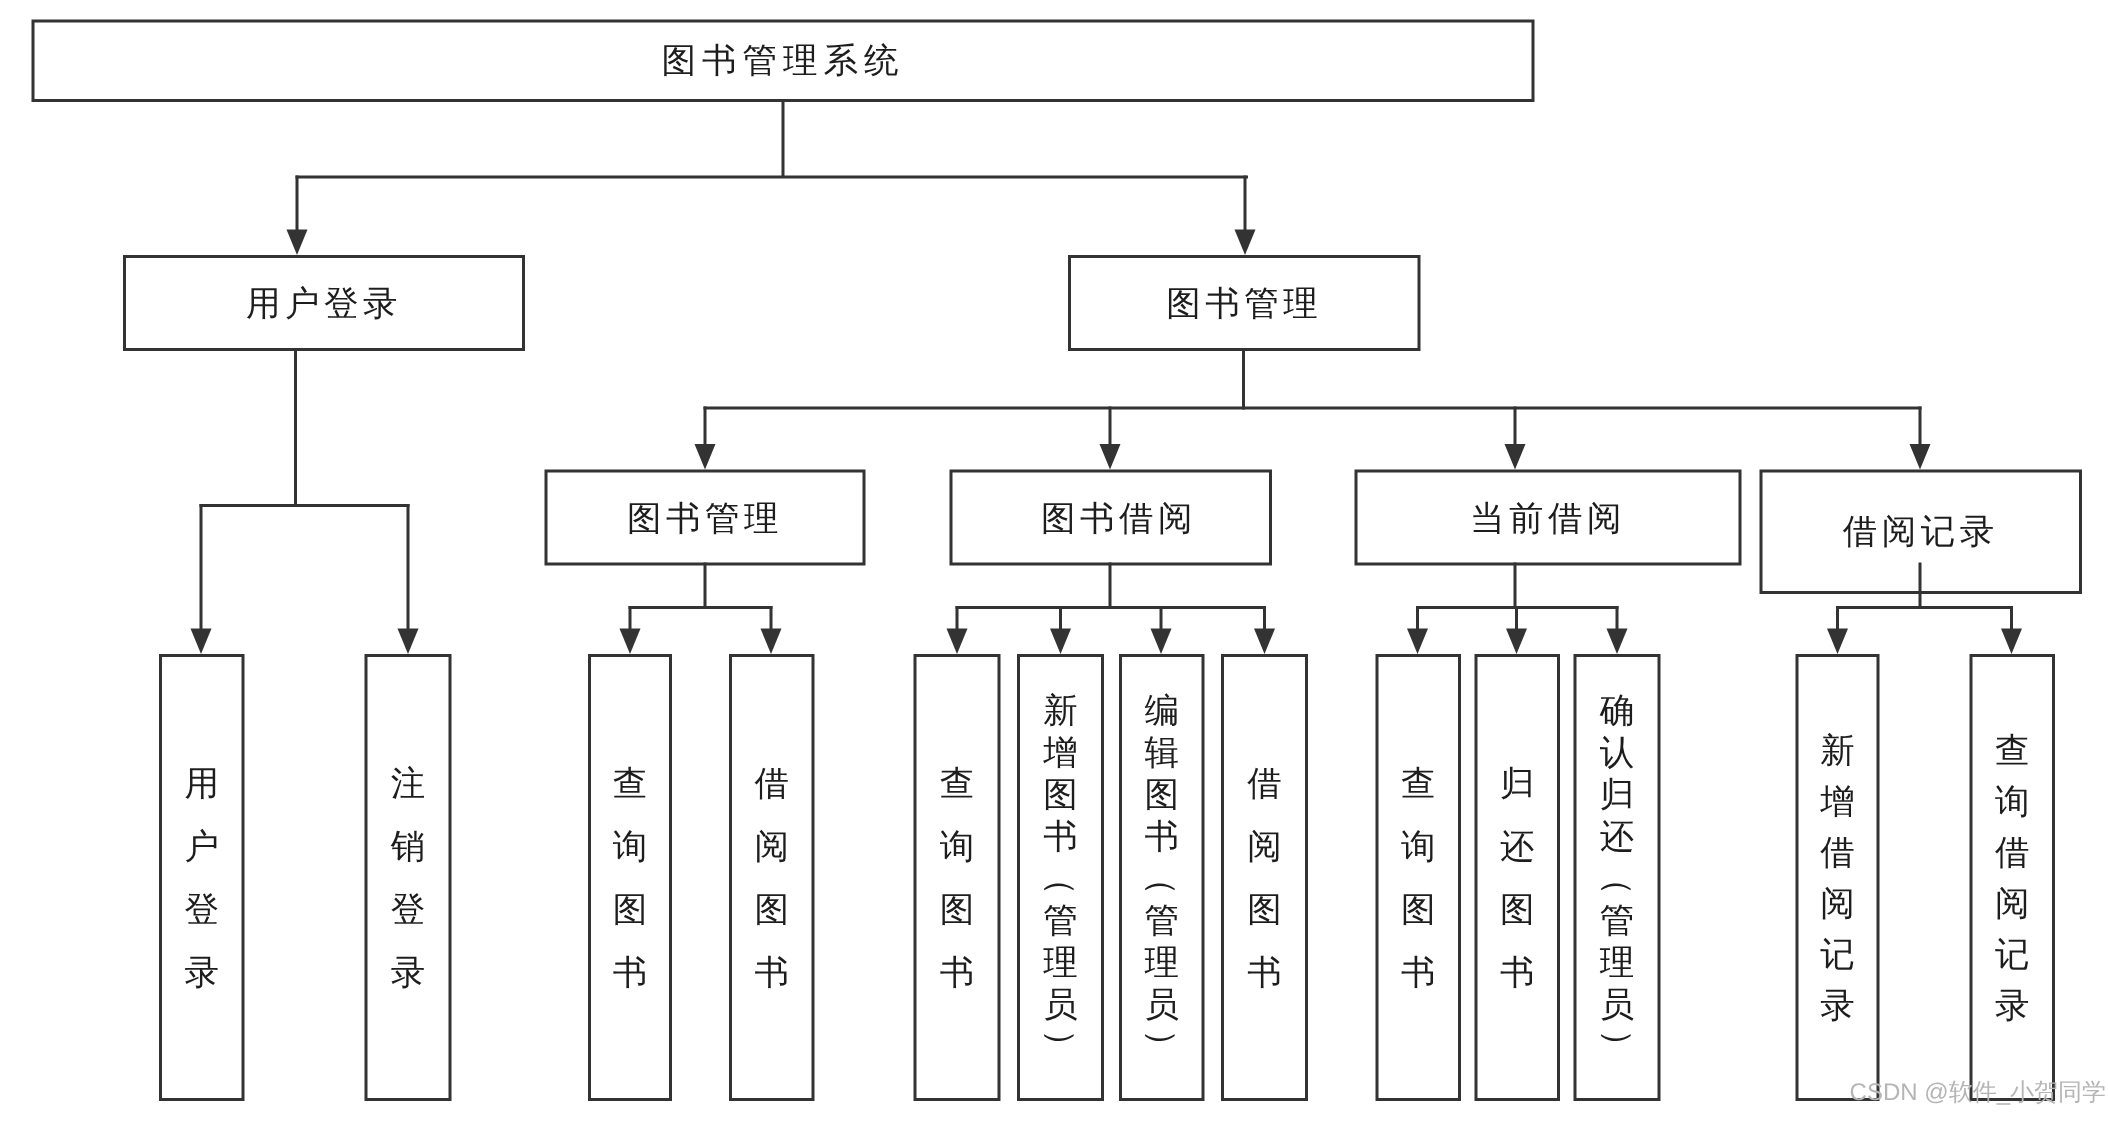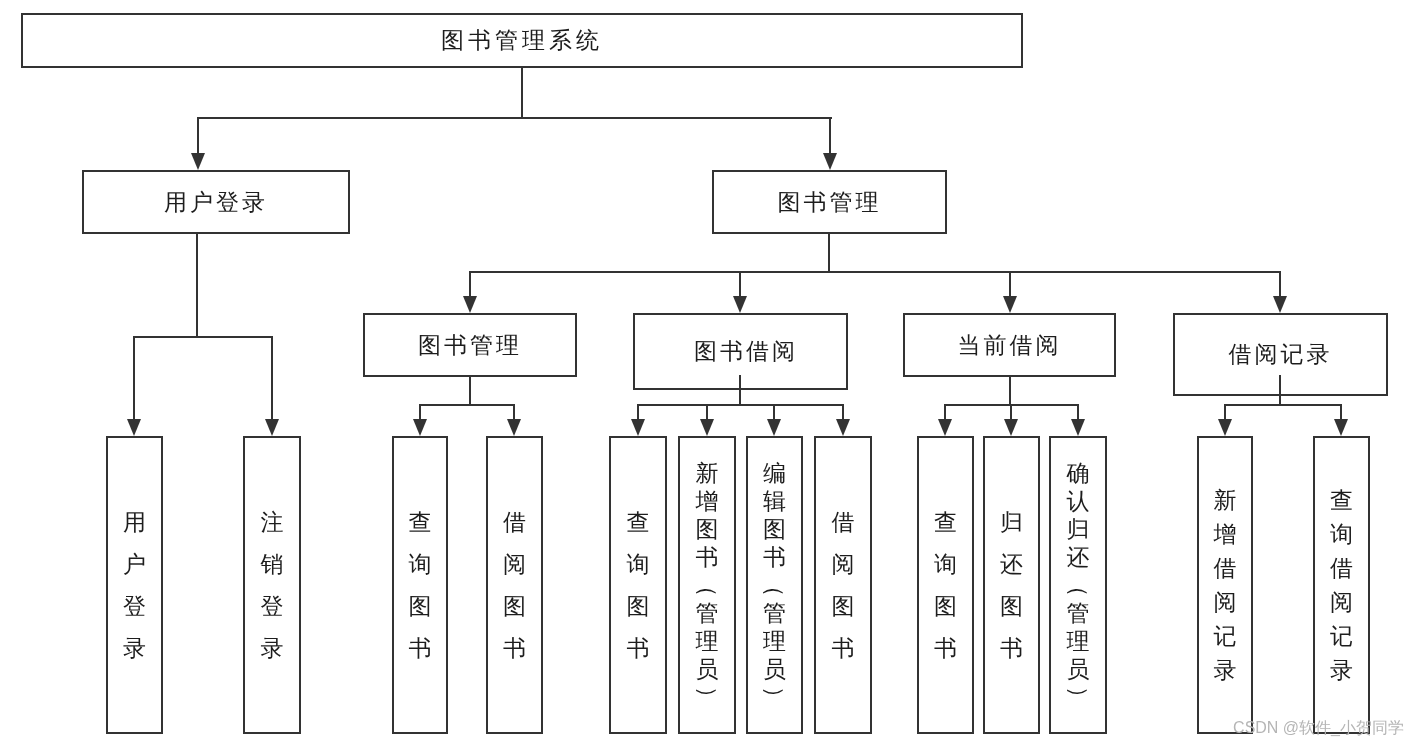--- a/index.html
+++ b/index.html
@@ -55,24 +55,24 @@
   <div class="box" style="left:82px;top:170px;width:268px;height:64px;">
     <span class="hlabel">用户登录</span>
   </div>
   <div class="box" style="left:712px;top:170px;width:235px;height:64px;">
     <span class="hlabel">图书管理</span>
   </div>
 
   <div class="box" style="left:363px;top:313px;width:214px;height:64px;">
     <span class="hlabel">图书管理</span>
   </div>
-  <div class="box" style="left:633px;top:313px;width:215px;height:77px;padding-left:11px;">
+  <div class="box" style="left:633px;top:313px;width:215px;height:64px;padding-left:11px;">
     <span class="hlabel">图书借阅</span>
   </div>
-  <div class="box" style="left:903px;top:313px;width:213px;height:64px;font-family:Liberation Mono, monospace;">
+  <div class="box" style="left:903px;top:313px;width:258px;height:64px;font-family:Liberation Mono, monospace;">
     <span class="hlabel">当前借阅</span>
   </div>
   <div class="box" style="left:1173px;top:313px;width:215px;height:83px;">
     <span class="hlabel">借阅记录</span>
   </div>
 
   <div class="box" style="left:106px;top:436px;width:57px;height:298px;">
     <div class="vtext" style="gap: 19px;">
         <span>用</span>
         <span>户</span>

